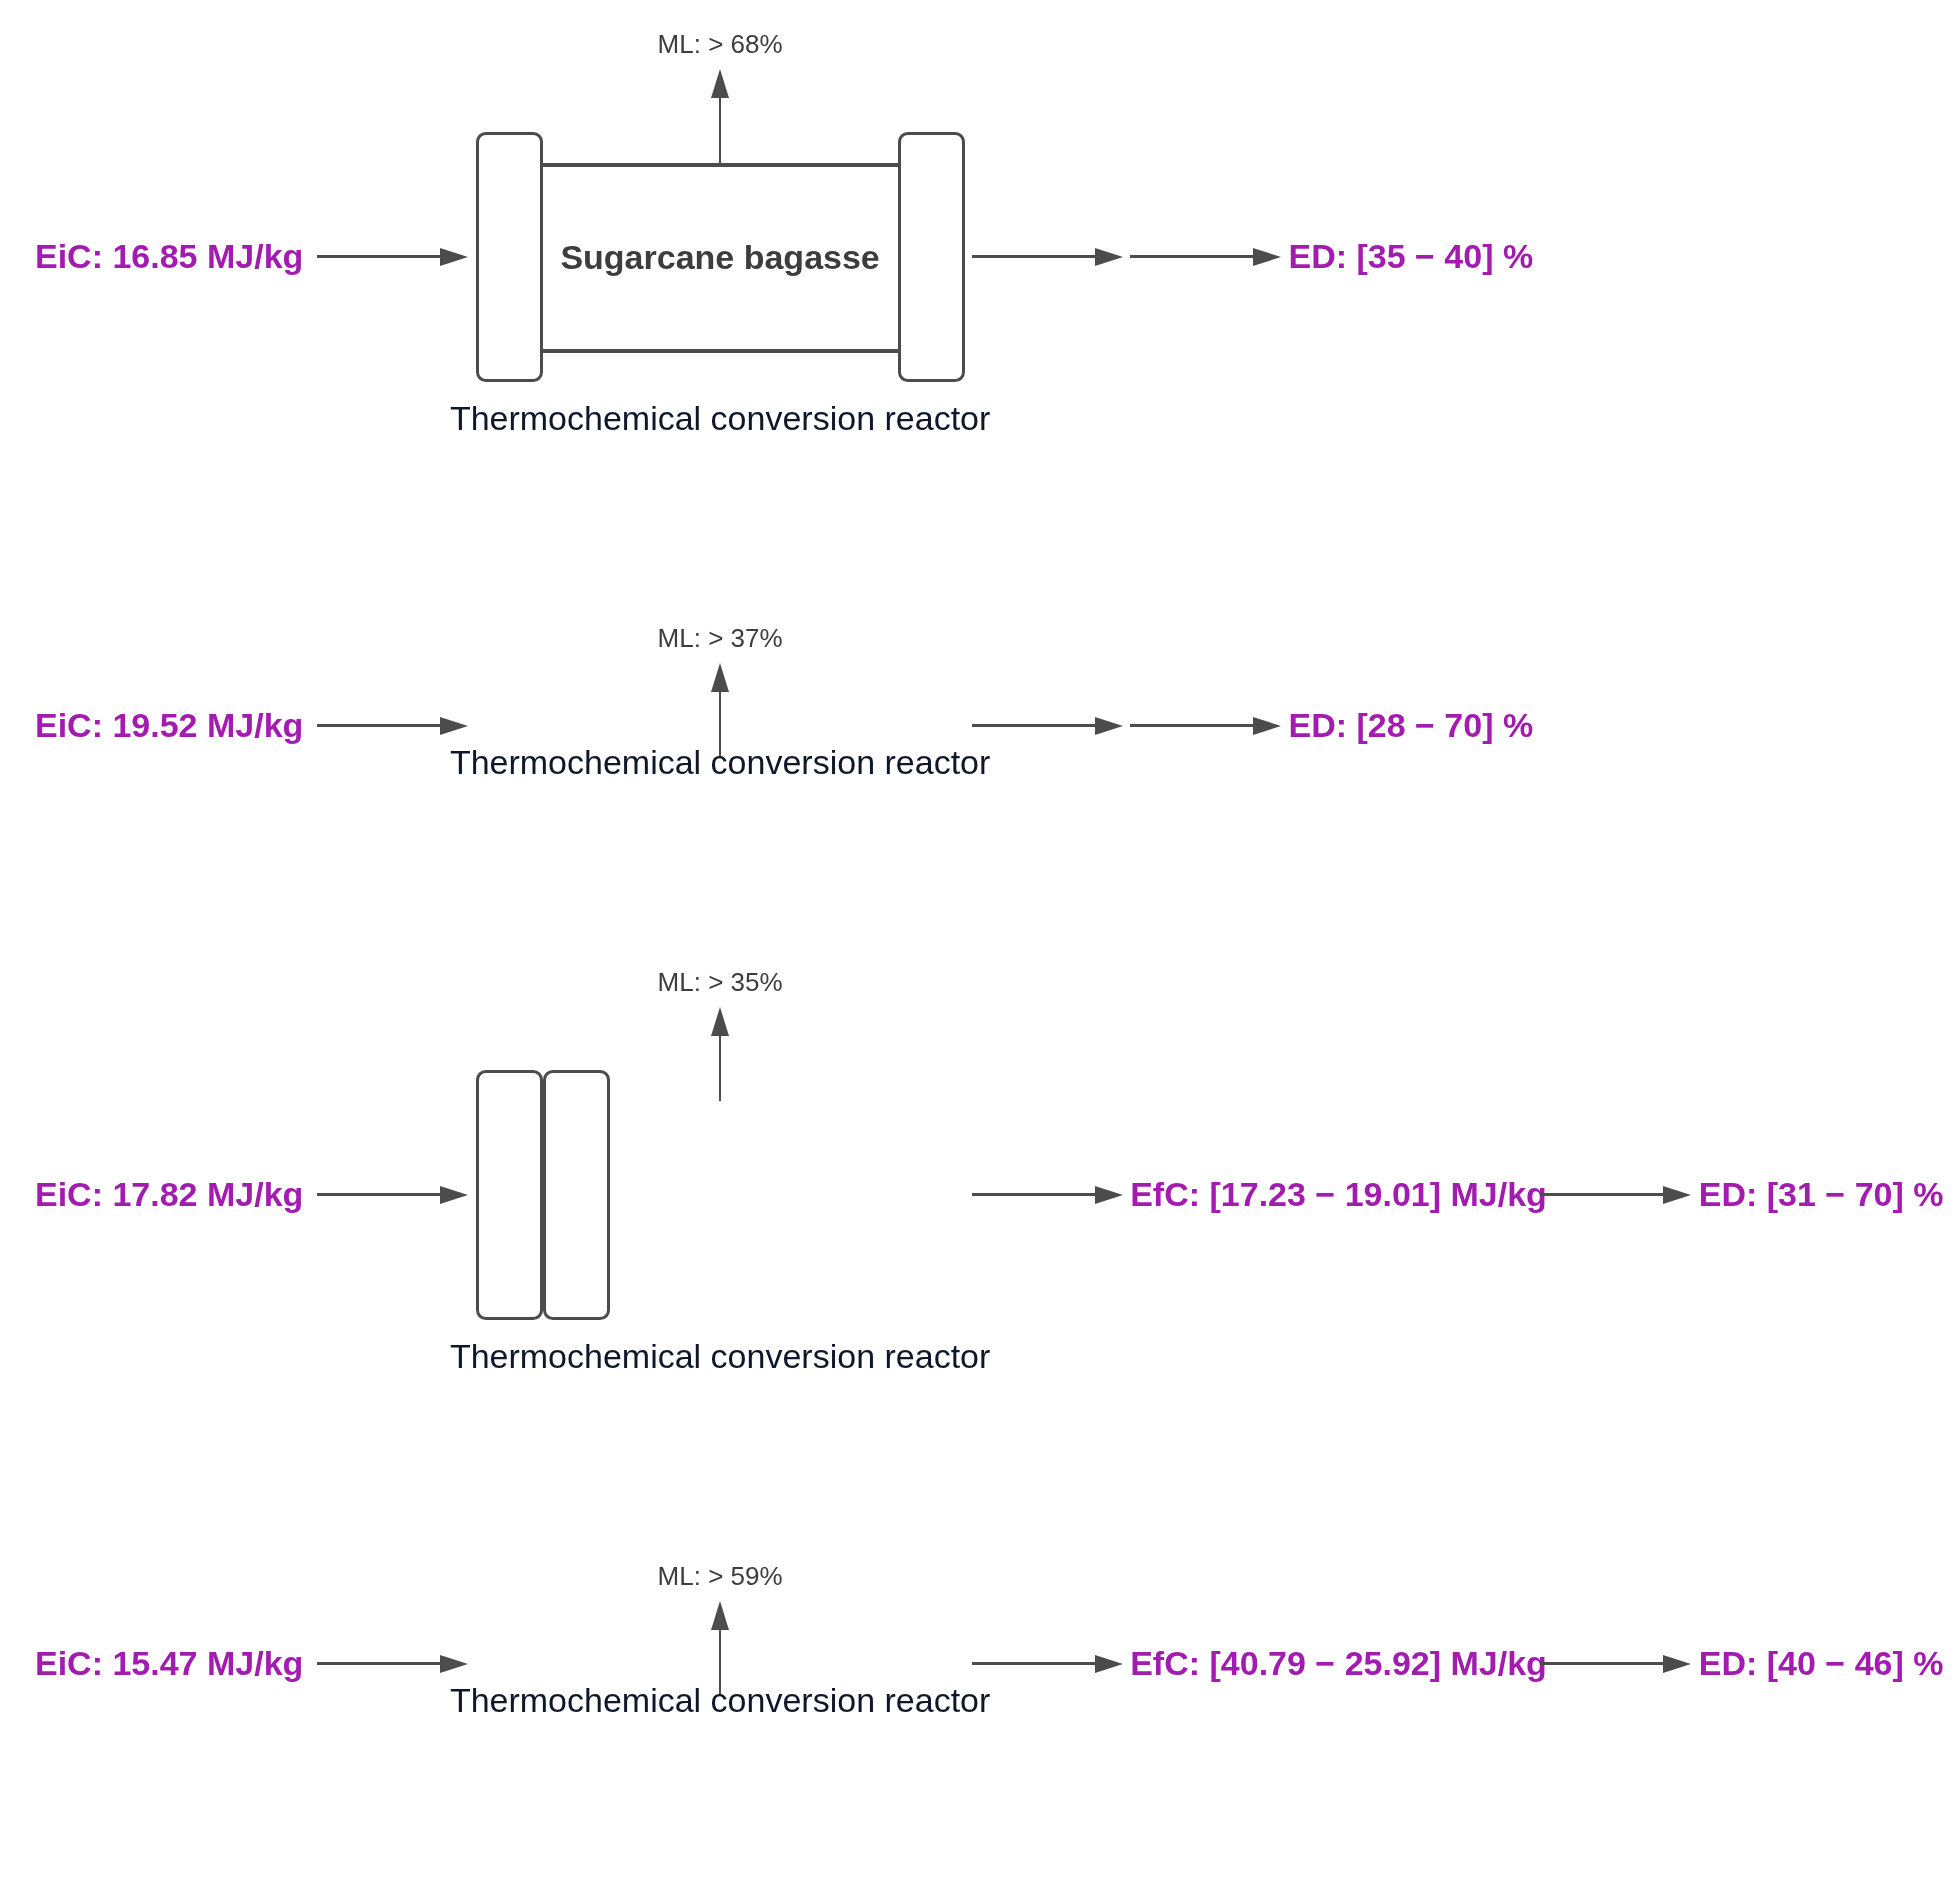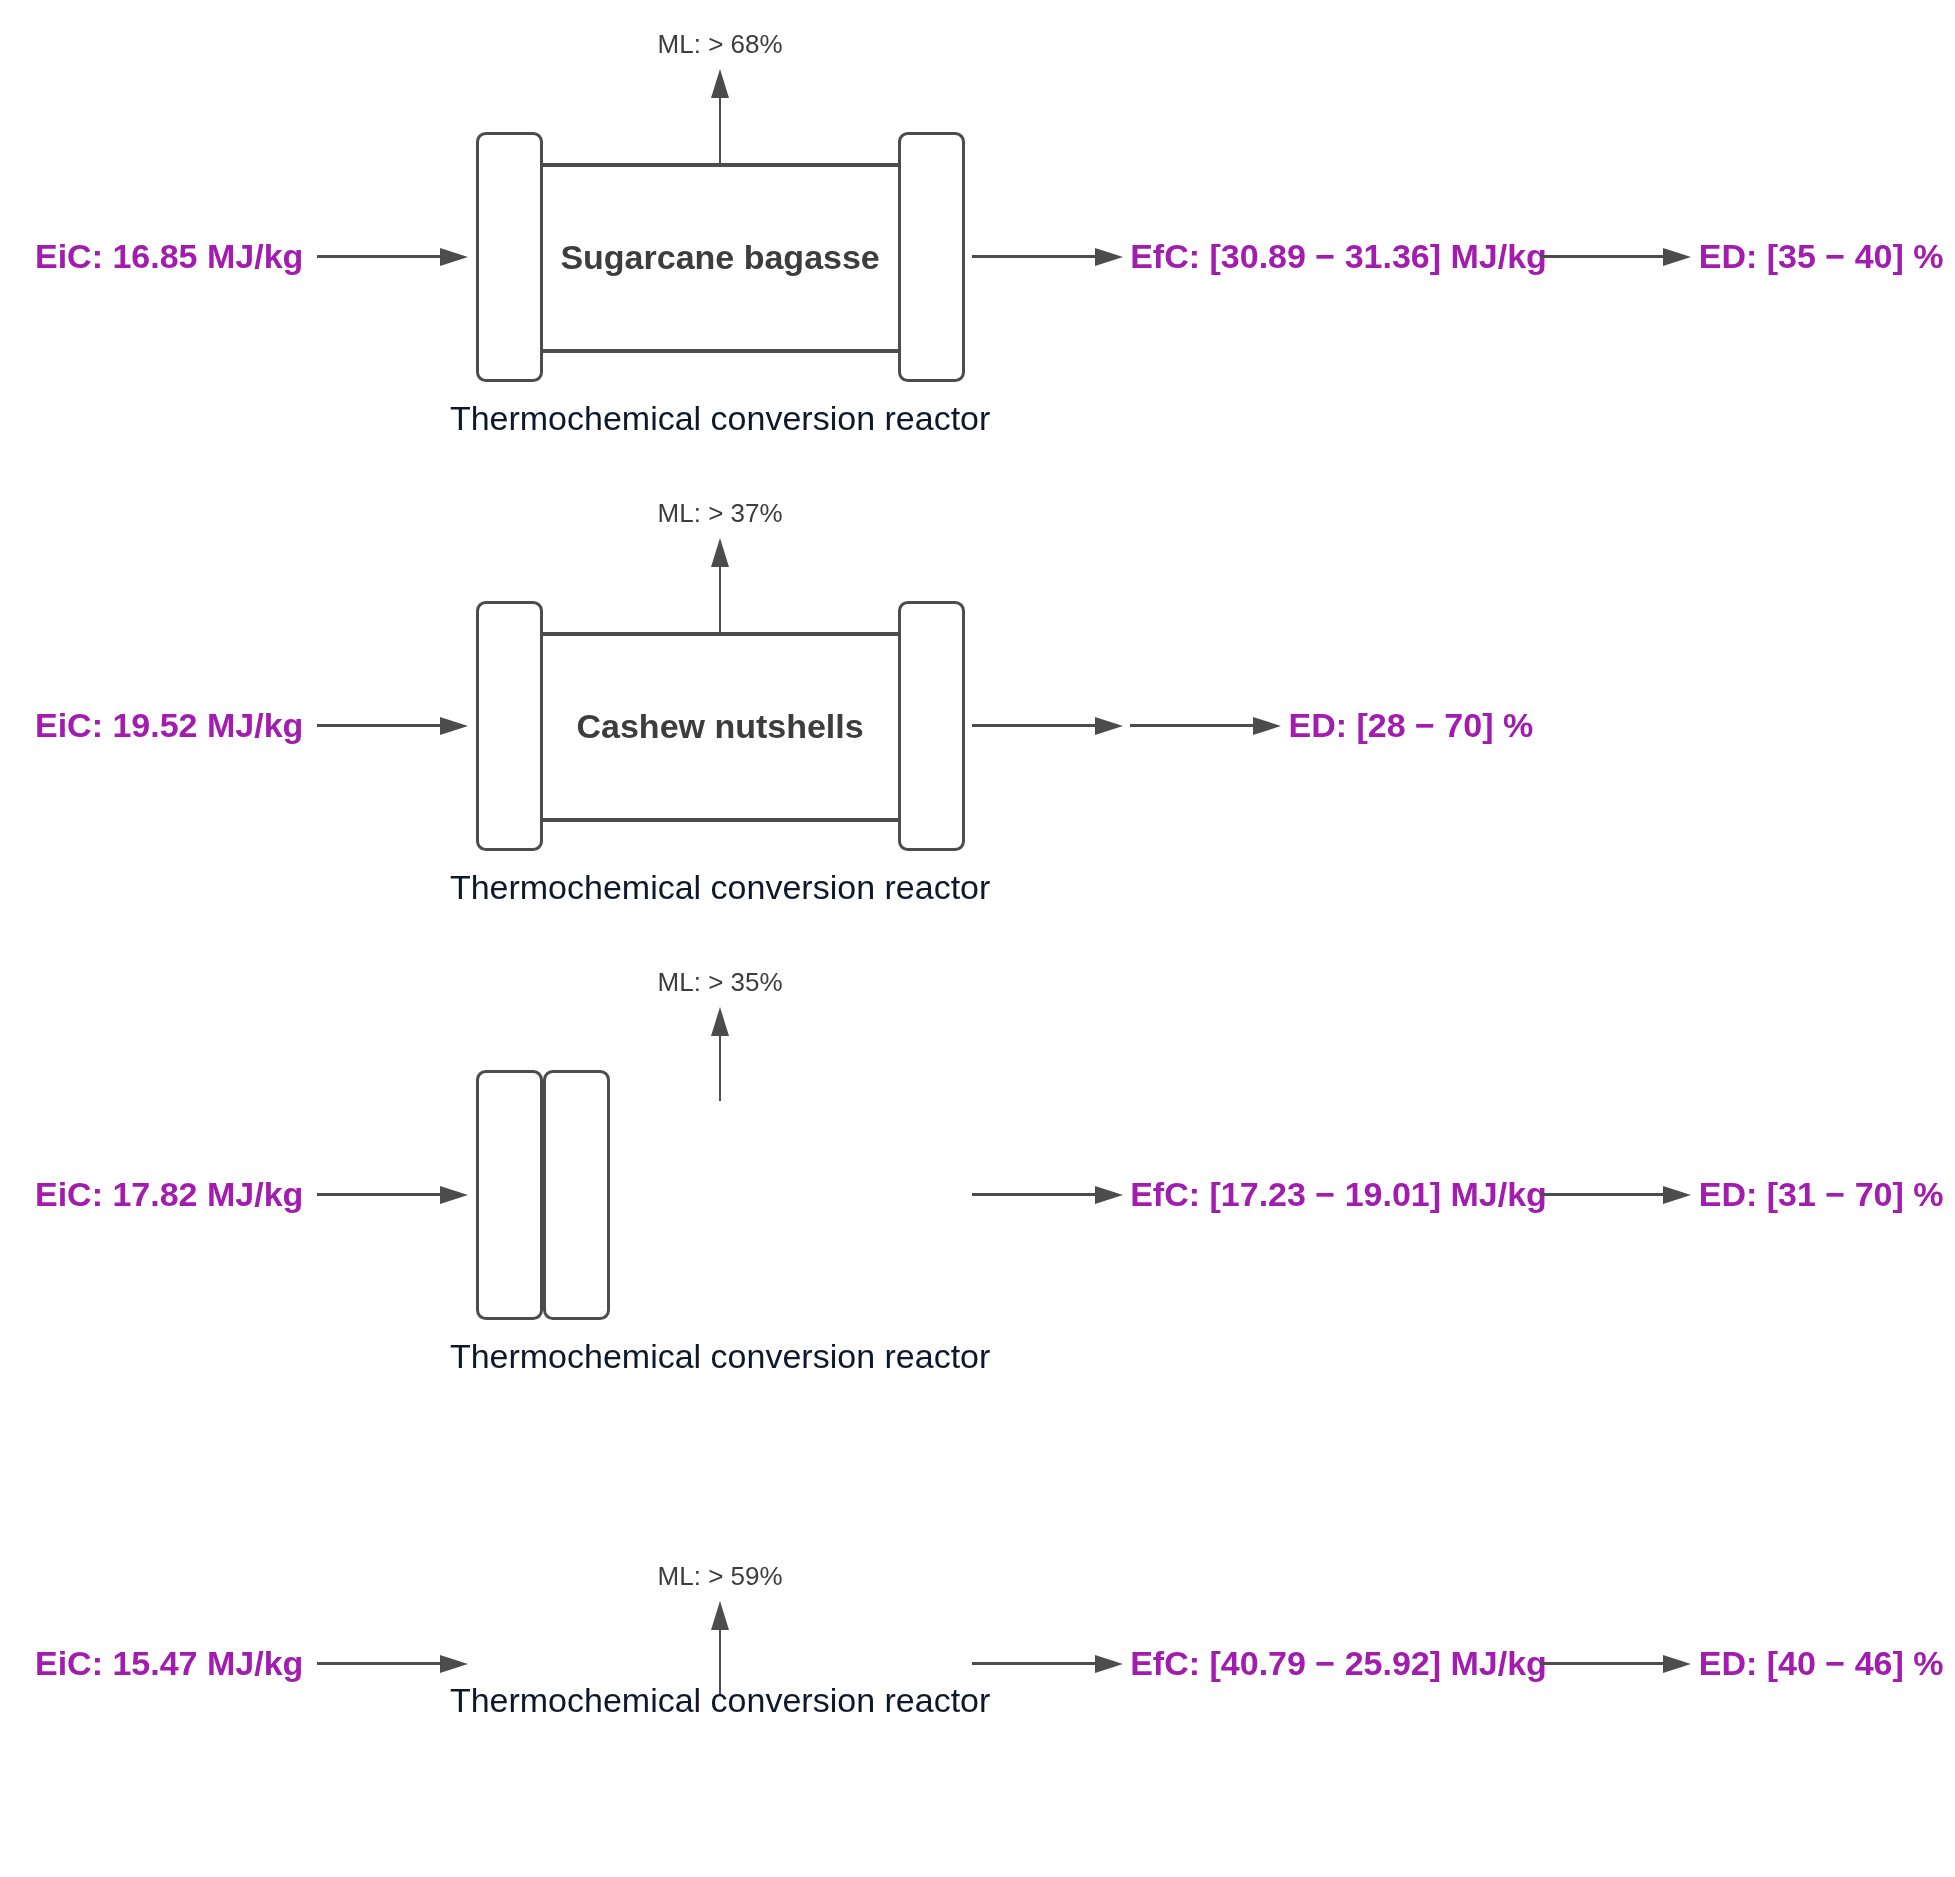--- a/index.html
+++ b/index.html
@@ -139,72 +139,66 @@
         <div class="flange"></div>
         <div class="body">Sugarcane bagasse</div>
         <div class="flange"></div>
       </div>
       <div class="caption">Thermochemical conversion reactor</div>
     </div>
     <div class="h-arrow">
       <div class="shaft"></div>
       <div class="head"></div>
     </div>
-    <div class="io-label efc">EfC: [30.89 − 31.36] MJ/kg</div>
     <div class="h-arrow">
       <div class="shaft"></div>
       <div class="head"></div>
     </div>
     <div class="io-label ed">ED: [35 − 40] %</div>
   </div>
 
   <div class="row">
     <div class="io-label eic">EiC: 19.52 MJ/kg</div>
     <div class="h-arrow">
       <div class="shaft"></div>
       <div class="head"></div>
     </div>
     <div class="reactor-col">
       <div class="ml-label">ML: &gt; 37%</div>
       <div class="up-arrow">
         <div class="head-up"></div>
         <div class="vshaft"></div>
       </div>
+      <div class="caption">Thermochemical conversion reactor</div>
+    </div>
+    <div class="h-arrow">
+      <div class="shaft"></div>
+      <div class="head"></div>
+    </div>
+    <div class="h-arrow">
+      <div class="shaft"></div>
+      <div class="head"></div>
+    </div>
+    <div class="io-label ed">ED: [28 − 70] %</div>
+  </div>
+
+  <div class="row">
+    <div class="io-label eic">EiC: 17.82 MJ/kg</div>
+    <div class="h-arrow">
+      <div class="shaft"></div>
+      <div class="head"></div>
+    </div>
+    <div class="reactor-col">
+      <div class="ml-label">ML: &gt; 35%</div>
+      <div class="up-arrow">
+        <div class="head-up"></div>
+        <div class="vshaft"></div>
+      </div>
       <div class="reactor">
         <div class="flange"></div>
-        <div class="body">Cashew nutshells</div>
-        <div class="flange"></div>
-      </div>
-      <div class="caption">Thermochemical conversion reactor</div>
-    </div>
-    <div class="h-arrow">
-      <div class="shaft"></div>
-      <div class="head"></div>
-    </div>
-    <div class="h-arrow">
-      <div class="shaft"></div>
-      <div class="head"></div>
-    </div>
-    <div class="io-label ed">ED: [28 − 70] %</div>
-  </div>
-
-  <div class="row">
-    <div class="io-label eic">EiC: 17.82 MJ/kg</div>
-    <div class="h-arrow">
-      <div class="shaft"></div>
-      <div class="head"></div>
-    </div>
-    <div class="reactor-col">
-      <div class="ml-label">ML: &gt; 35%</div>
-      <div class="up-arrow">
-        <div class="head-up"></div>
-        <div class="vshaft"></div>
-      </div>
-      <div class="reactor">
-        <div class="flange"></div>
         <div class="flange"></div>
       </div>
       <div class="caption">Thermochemical conversion reactor</div>
     </div>
     <div class="h-arrow">
       <div class="shaft"></div>
       <div class="head"></div>
     </div>
     <div class="io-label efc">EfC: [17.23 − 19.01] MJ/kg</div>
     <div class="h-arrow">

